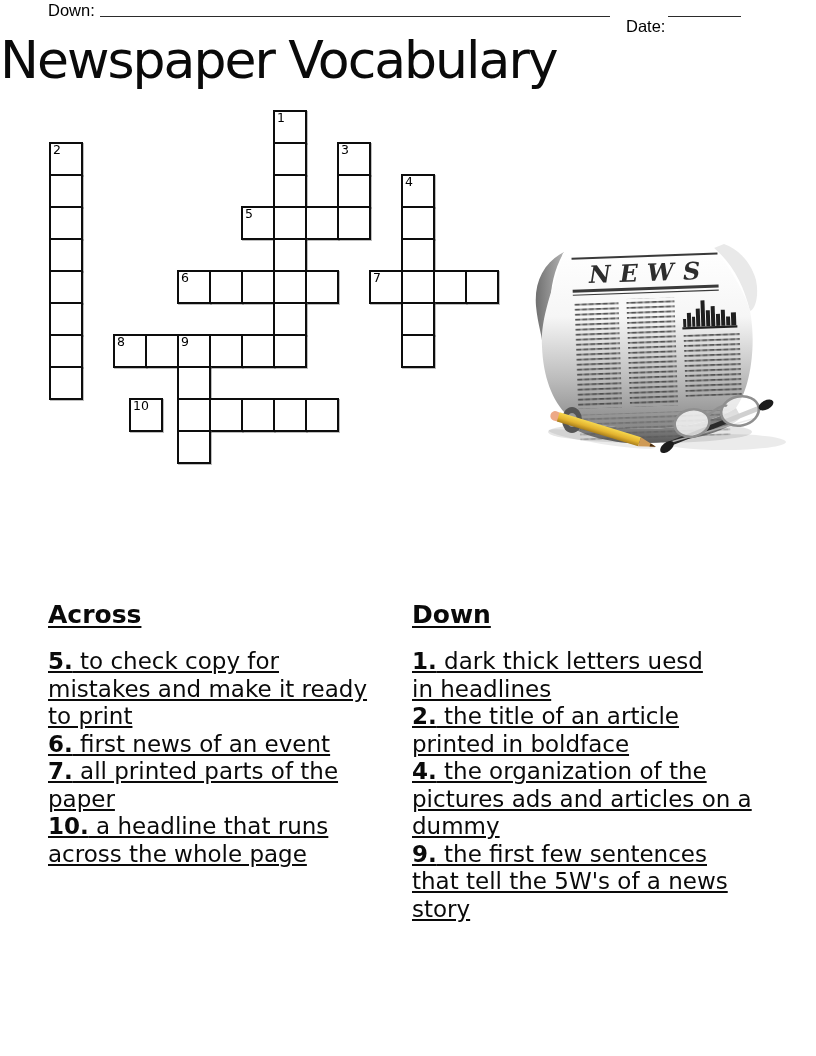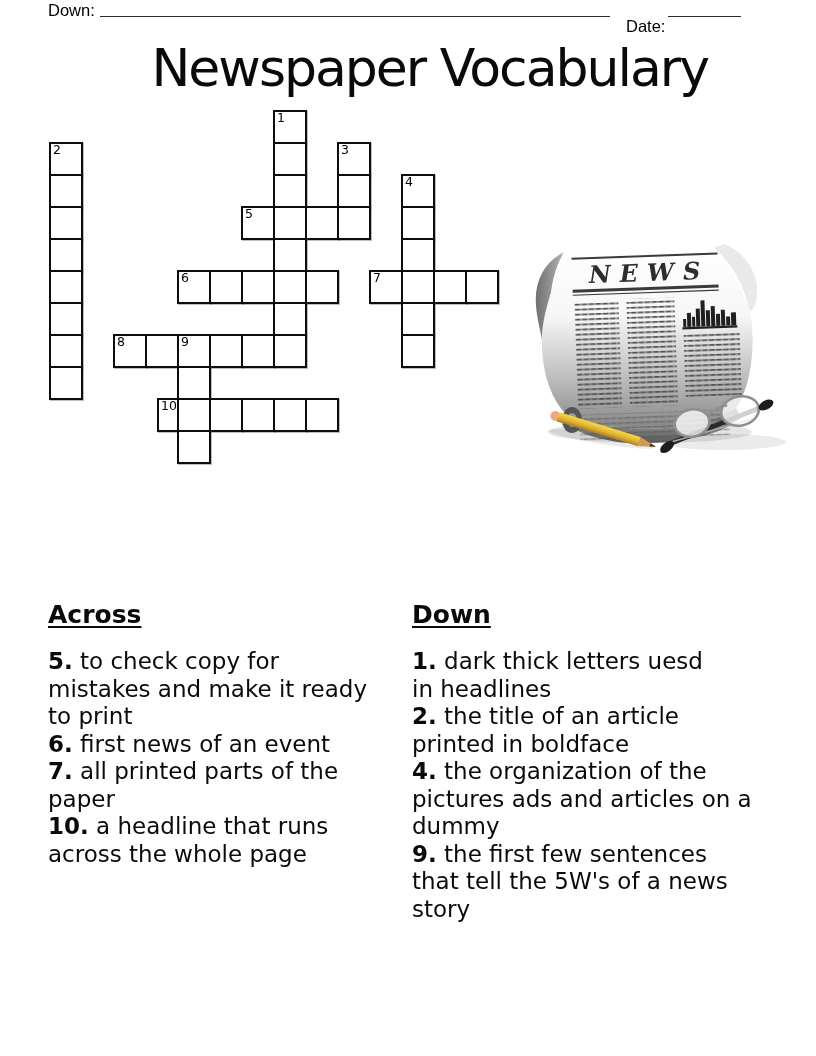--- a/index.html
+++ b/index.html
@@ -9,21 +9,21 @@
   }
   
   .hdr-label{position:absolute;font-family:"Liberation Sans",sans-serif;font-size:16.5px;color:#000;top:1px;}
   #name-label{left:48px;}
   #date-label{left:626px;margin-top:16px;}
   .blank-line{position:absolute;top:0;height:16px;border-bottom:1.6px solid #2b2b2b;}
   #name-line{left:100px;width:510px;}
   #date-line{left:668px;width:73px;}
   
   #page-title{
-    position:absolute;top:39px;left:0;width:708px;text-align:right;
+    position:absolute;top:31px;left:0;width:708px;text-align:left;
     font-size:52px;letter-spacing:-2px;color:#0a0a0a;line-height:1.15;
   }
   
   #crossword{position:absolute;left:49px;top:110px;width:452px;height:356px;}
   .cell{
     position:absolute;width:34px;height:34px;box-sizing:border-box;
     border:2px solid #0d0d0d;background:#fff;
     box-shadow:1px 1px 0 rgba(110,110,110,.45);
   }
   .cell .num{
@@ -33,21 +33,21 @@
   
   #newspaper-art{position:absolute;left:528px;top:236px;width:270px;height:230px;}
   
   .clue-col{position:absolute;top:601px;font-size:23px;line-height:27.5px;color:#0a0a0a;}
   #across-col{left:48px;width:362px;}
   #down-col{left:412px;width:398px;}
   .clue-heading{
     font-size:25px;font-weight:bold;line-height:27px;margin:0 0 20px 0;
     text-decoration:underline;text-decoration-thickness:2px;text-underline-offset:3px;
   }
-  .clue{margin:0;}
+  .clue{margin:0;text-decoration:underline;}
   .clue-num{font-weight:bold;}
 </style>
 </head>
 <body>
 
 <span class="hdr-label" id="name-label">Down:</span>
 <div class="blank-line" id="name-line"></div>
 <span class="hdr-label" id="date-label">Date:</span>
 <div class="blank-line" id="date-line"></div>
 
@@ -105,21 +105,21 @@
     <div class="cell" style="left: 96px; top: 224px;"></div>
     <div class="cell" style="left: 128px; top: 224px;">
       <span class="num">9</span>
     </div>
     <div class="cell" style="left: 160px; top: 224px;"></div>
     <div class="cell" style="left: 192px; top: 224px;"></div>
     <div class="cell" style="left: 224px; top: 224px;"></div>
     <div class="cell" style="left: 352px; top: 224px;"></div>
     <div class="cell" style="left: 0px; top: 256px;"></div>
     <div class="cell" style="left: 128px; top: 256px;"></div>
-    <div class="cell" style="left: 108px; top: 288px;">
+    <div class="cell" style="left: 80px; top: 288px;">
       <span class="num">10</span>
     </div>
     <div class="cell" style="left: 128px; top: 288px;"></div>
     <div class="cell" style="left: 160px; top: 288px;"></div>
     <div class="cell" style="left: 192px; top: 288px;"></div>
     <div class="cell" style="left: 224px; top: 288px;"></div>
     <div class="cell" style="left: 256px; top: 288px;"></div>
     <div class="cell" style="left: 128px; top: 320px;"></div>
   </div>
 

